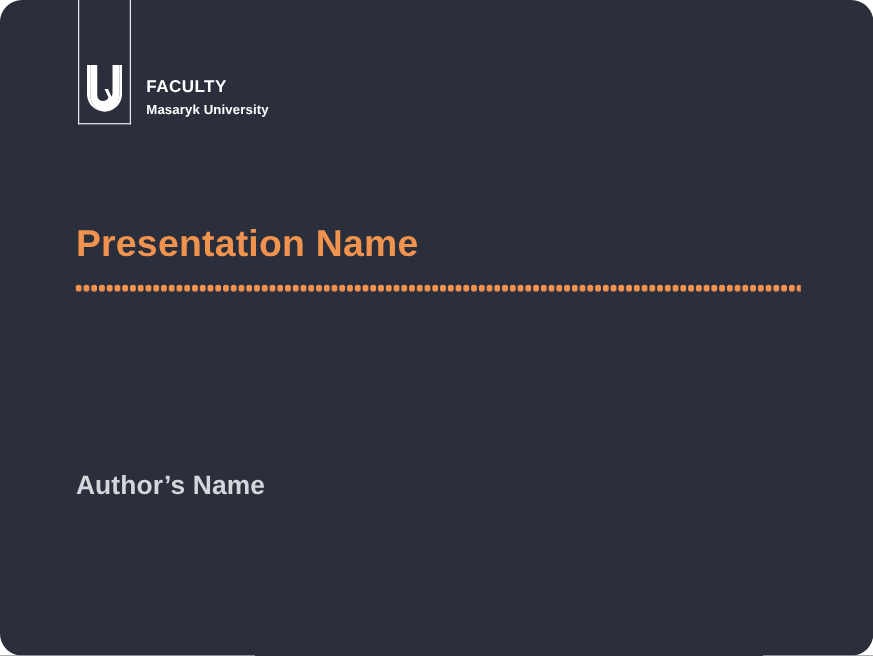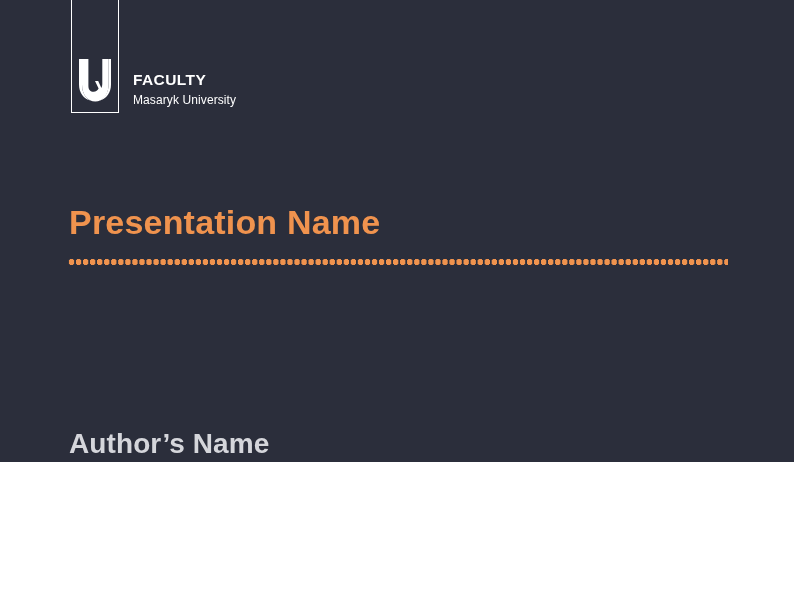--- a/index.html
+++ b/index.html
@@ -9,23 +9,24 @@
   body {
     width: 794px;
     height: 596px;
     overflow: hidden;
     font-family: "Liberation Sans", sans-serif;
   }
 
   .slide {
     position: relative;
     width: 794px;
-    height: 462px;
+    height: 596px;
     background: #2b2e3b;
     overflow: hidden;
+    border-radius: 20px;
   }
 
   
   .logo-block {
     position: absolute;
     left: 71px;
     top: 0;
     display: flex;
     align-items: flex-end;
   }
@@ -62,21 +63,21 @@
     font-size: 15.5px;
     font-weight: bold;
     color: #ffffff;
     letter-spacing: 0.4px;
     line-height: 1.18;
     white-space: nowrap;
   }
 
   .logo-university {
     font-size: 12px;
-    font-weight: normal;
+    font-weight: bold;
     color: #ffffff;
     letter-spacing: 0.1px;
     line-height: 1.5;
     margin-top: 2px;
     white-space: nowrap;
   }
 
   
   .title {
     position: absolute;
@@ -111,21 +112,21 @@
     font-weight: bold;
     color: #f2f2f2;
     letter-spacing: 0.1px;
     white-space: nowrap;
   }
 
   .author {
     position: absolute;
     left: 69px;
     top: 428px;
-    font-size: 28px;
+    font-size: 24px;
     font-weight: bold;
     color: #d5d6db;
     letter-spacing: 0.1px;
     white-space: nowrap;
   }
 </style>
 </head>
 <body>
 
 <div class="slide">

